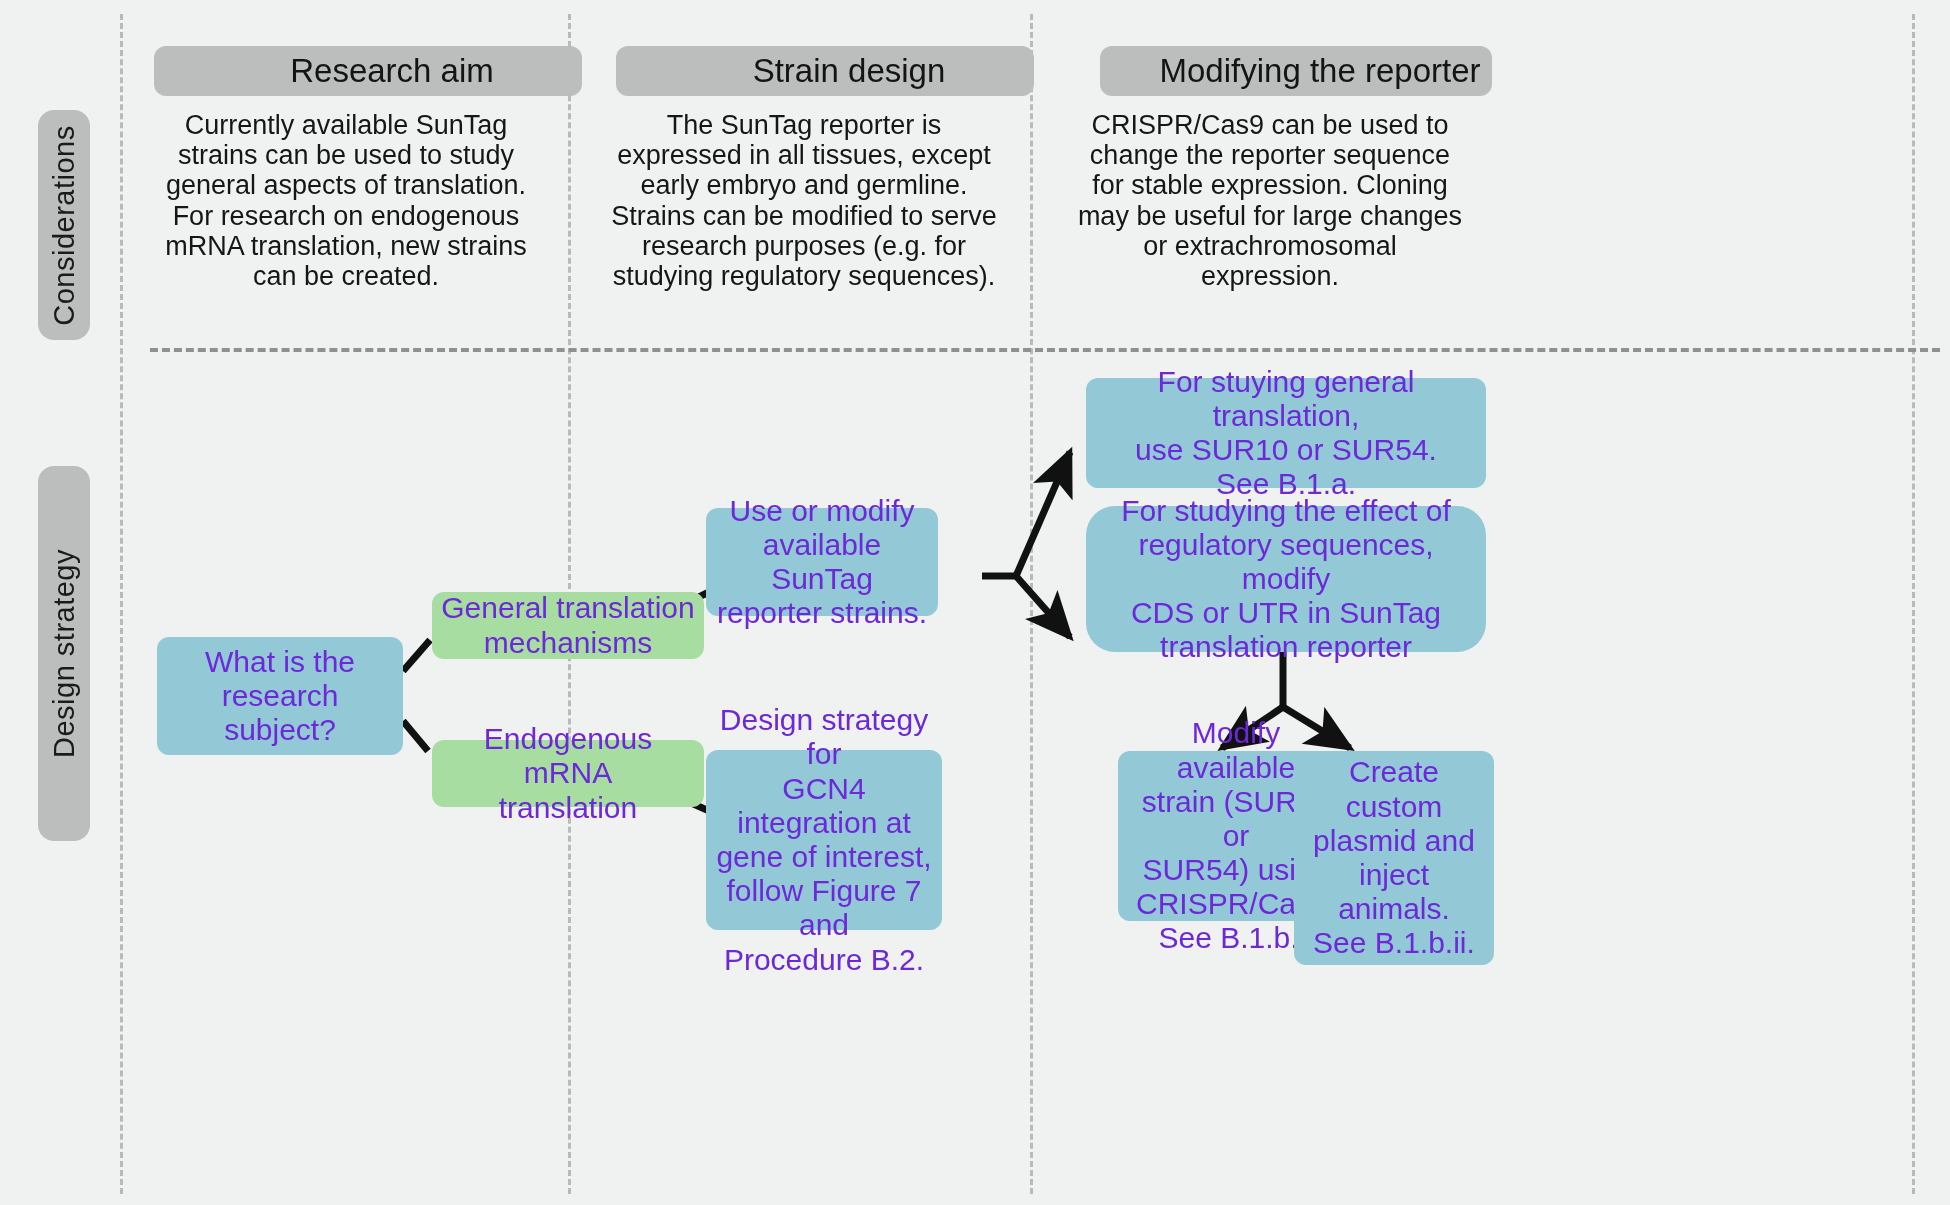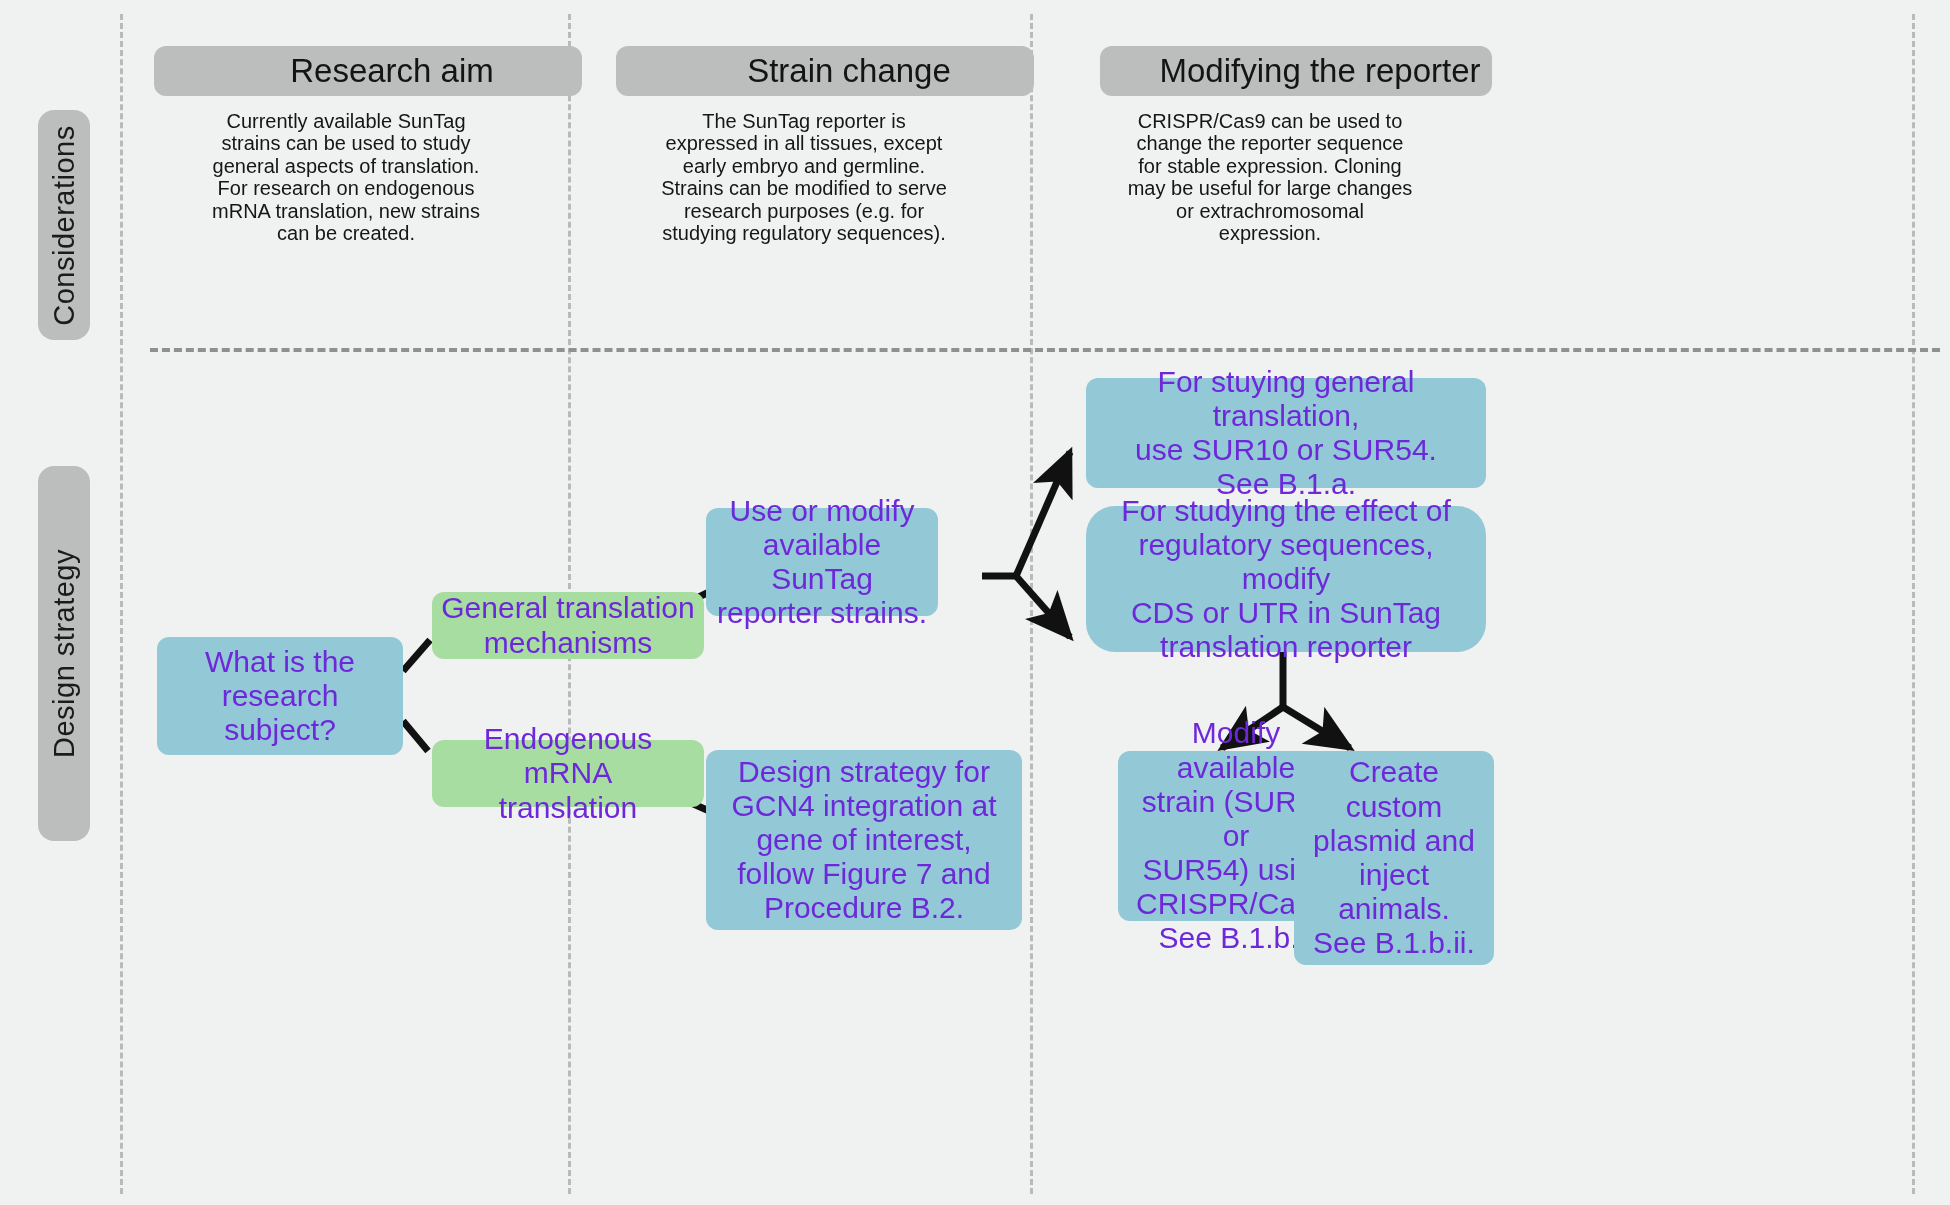--- a/index.html
+++ b/index.html
@@ -62,21 +62,21 @@
     font-size: 33px;
     height: 50px;
     padding-left: 48px;
   }
 
   
   .consider {
     position: absolute;
     text-align: center;
     color: #161616;
-    font-size: 20px;
+    font-size: 27px;
     line-height: 1.12;
     white-space: pre-line;
   }
 
   
   .box {
     position: absolute;
     border-radius: 12px;
     display: flex;
     align-items: center;
@@ -115,21 +115,21 @@
     <span>Considerations</span>
   </div>
   <div class="rowlabel" style="left:38px; top:466px; width:52px; height:375px;">
     <span>Design strategy</span>
   </div>
 
   <div class="colhead" style="left:154px; top:46px; width:380px;">
     <span>Research aim</span>
   </div>
   <div class="colhead" style="left:616px; top:46px; width:370px;">
-    <span>Strain change</span>
+    <span>Strain design</span>
   </div>
   <div class="colhead" style="left:1100px; top:46px; width:344px;">
     <span>Modifying the reporter</span>
   </div>
 
   <div class="consider" style="left:152px; top:110px; width:388px;">Currently available SunTag
 strains can be used to study
 general aspects of translation.
 For research on endogenous
 mRNA translation, new strains
@@ -177,21 +177,21 @@
   <div class="box green" style="left:412px; top:592px; width:272px; height:67px;">General translation
 mechanisms</div>
 
   <div class="box green" style="left:412px; top:740px; width:272px; height:67px;">Endogenous mRNA
 translation</div>
 
   <div class="box blue" style="left:706px; top:508px; width:232px; height:108px;">Use or modify
 available SunTag
 reporter strains.</div>
 
-  <div class="box blue" style="left:706px; top:750px; width:316px; height:180px;">Design strategy for
+  <div class="box blue" style="left:706px; top:750px; width:236px; height:180px;">Design strategy for
 GCN4 integration at
 gene of interest,
 follow Figure 7 and
 Procedure B.2.</div>
 
   <div class="box blue" style="left:1086px; top:378px; width:400px; height:110px;">For stuying general translation,
 use SUR10 or SUR54.
 See B.1.a.</div>
 
   <div class="box blue" style="left:1086px; top:506px; width:400px; height:146px;border-radius:29px;">For studying the effect of

